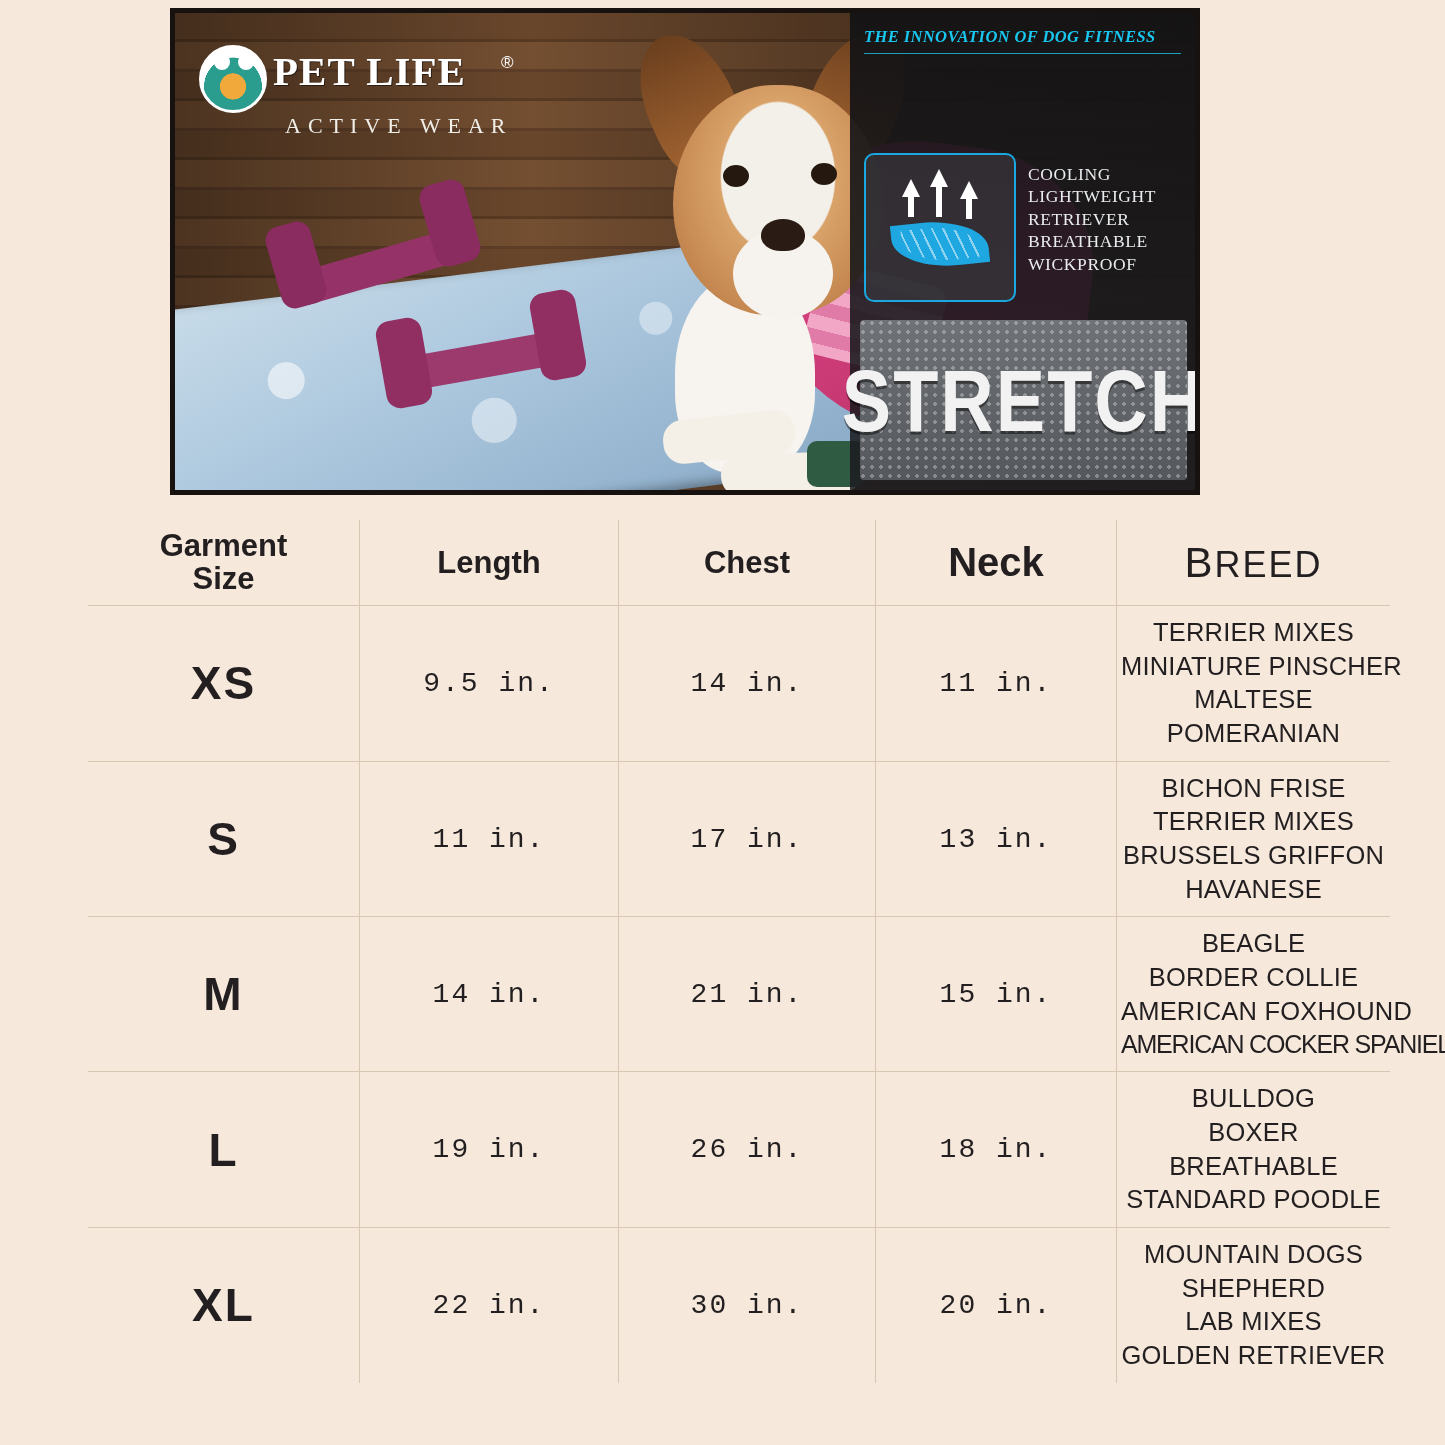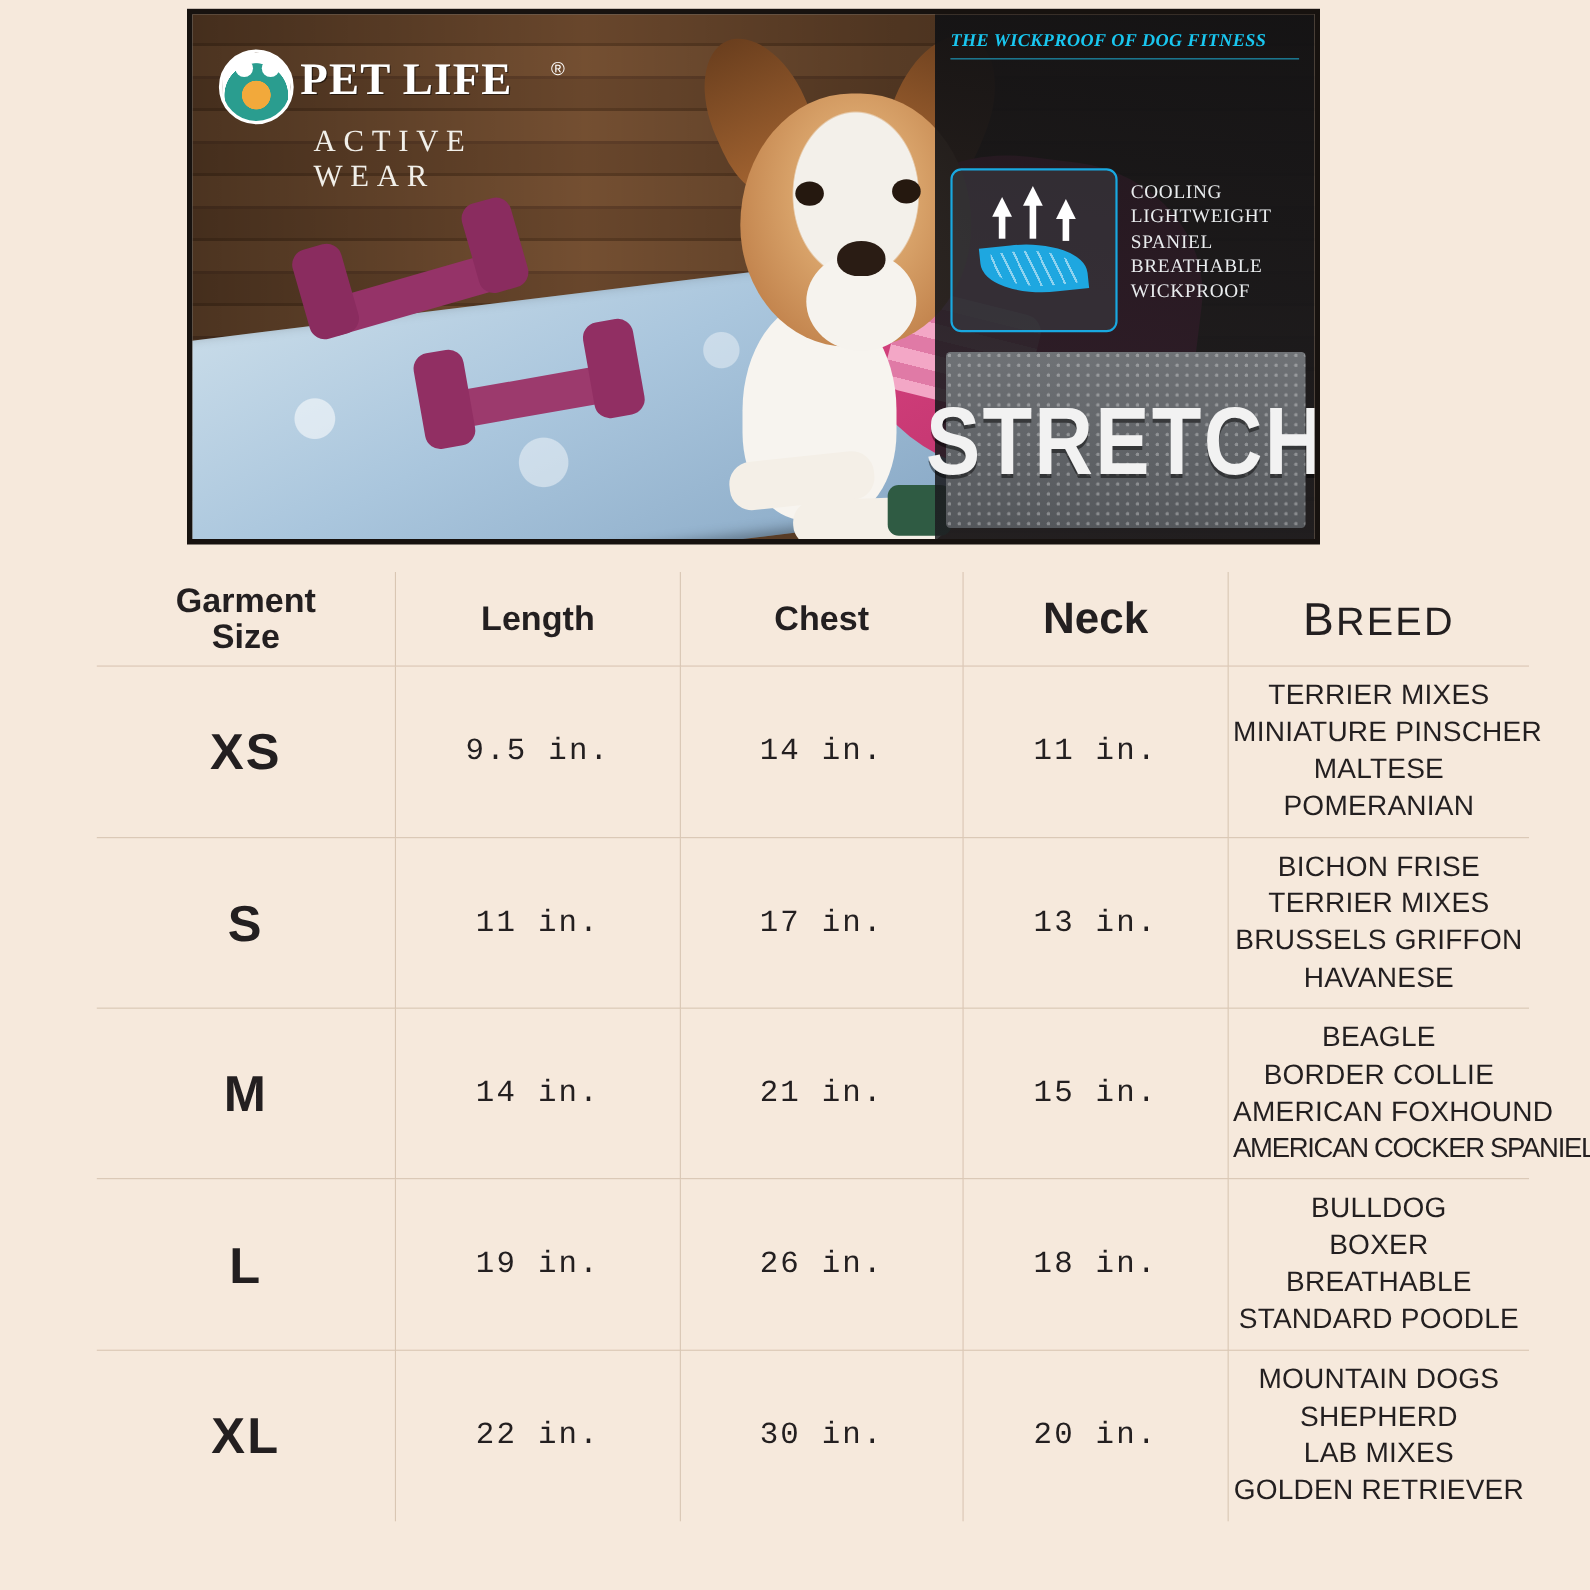--- a/index.html
+++ b/index.html
@@ -226,21 +226,21 @@
     font-weight: bold; font-size: 41px; letter-spacing: 1px;
     color: #fff;
     text-shadow: 1px 1px 0 rgba(0,0,0,.5);
   }
   .brand .reg {
     position: absolute; left: 302px; top: 14px; font-size: 17px; color:#fff;
   }
   .brand .sub {
     position: absolute; left: 86px; top: 74px;
     font-family: "Liberation Serif", serif;
-    font-size: 28px; letter-spacing: 7px; color: #f1efe9;
+    font-size: 22px; letter-spacing: 7px; color: #f1efe9;
   }
 
   
   .table-wrap {
     position: absolute;
     left: 88px;
     top: 520px;
     width: 1302px;
   }
   table.size-table {
@@ -327,37 +327,37 @@
   </div>
 
   <div class="brand">
     <div class="logo-circle"></div>
     <div class="name">PET LIFE</div>
     <div class="reg">®</div>
     <div class="sub">ACTIVE WEAR</div>
   </div>
 
   <div class="panel">
-    <div class="panel-head">THE WICKPROOF OF DOG FITNESS</div>
+    <div class="panel-head">THE INNOVATION OF DOG FITNESS</div>
     <div class="panel-rule"></div>
 
     <div class="feature-box">
       <div class="arrow arr1"></div>
       <div class="arrow-stem stem1"></div>
       <div class="arrow arr2"></div>
       <div class="arrow-stem stem2"></div>
       <div class="arrow arr3"></div>
       <div class="arrow-stem stem3"></div>
       <div class="leaf"></div>
     </div>
 
     <div class="feature-list">
       <div>COOLING</div>
       <div>LIGHTWEIGHT</div>
-      <div>SPANIEL</div>
+      <div>RETRIEVER</div>
       <div>BREATHABLE</div>
       <div>WICKPROOF</div>
     </div>
 
     <div class="stretch-box">
       <span class="stretch-text">STRETCH</span>
     </div>
   </div>
 </div>
 

